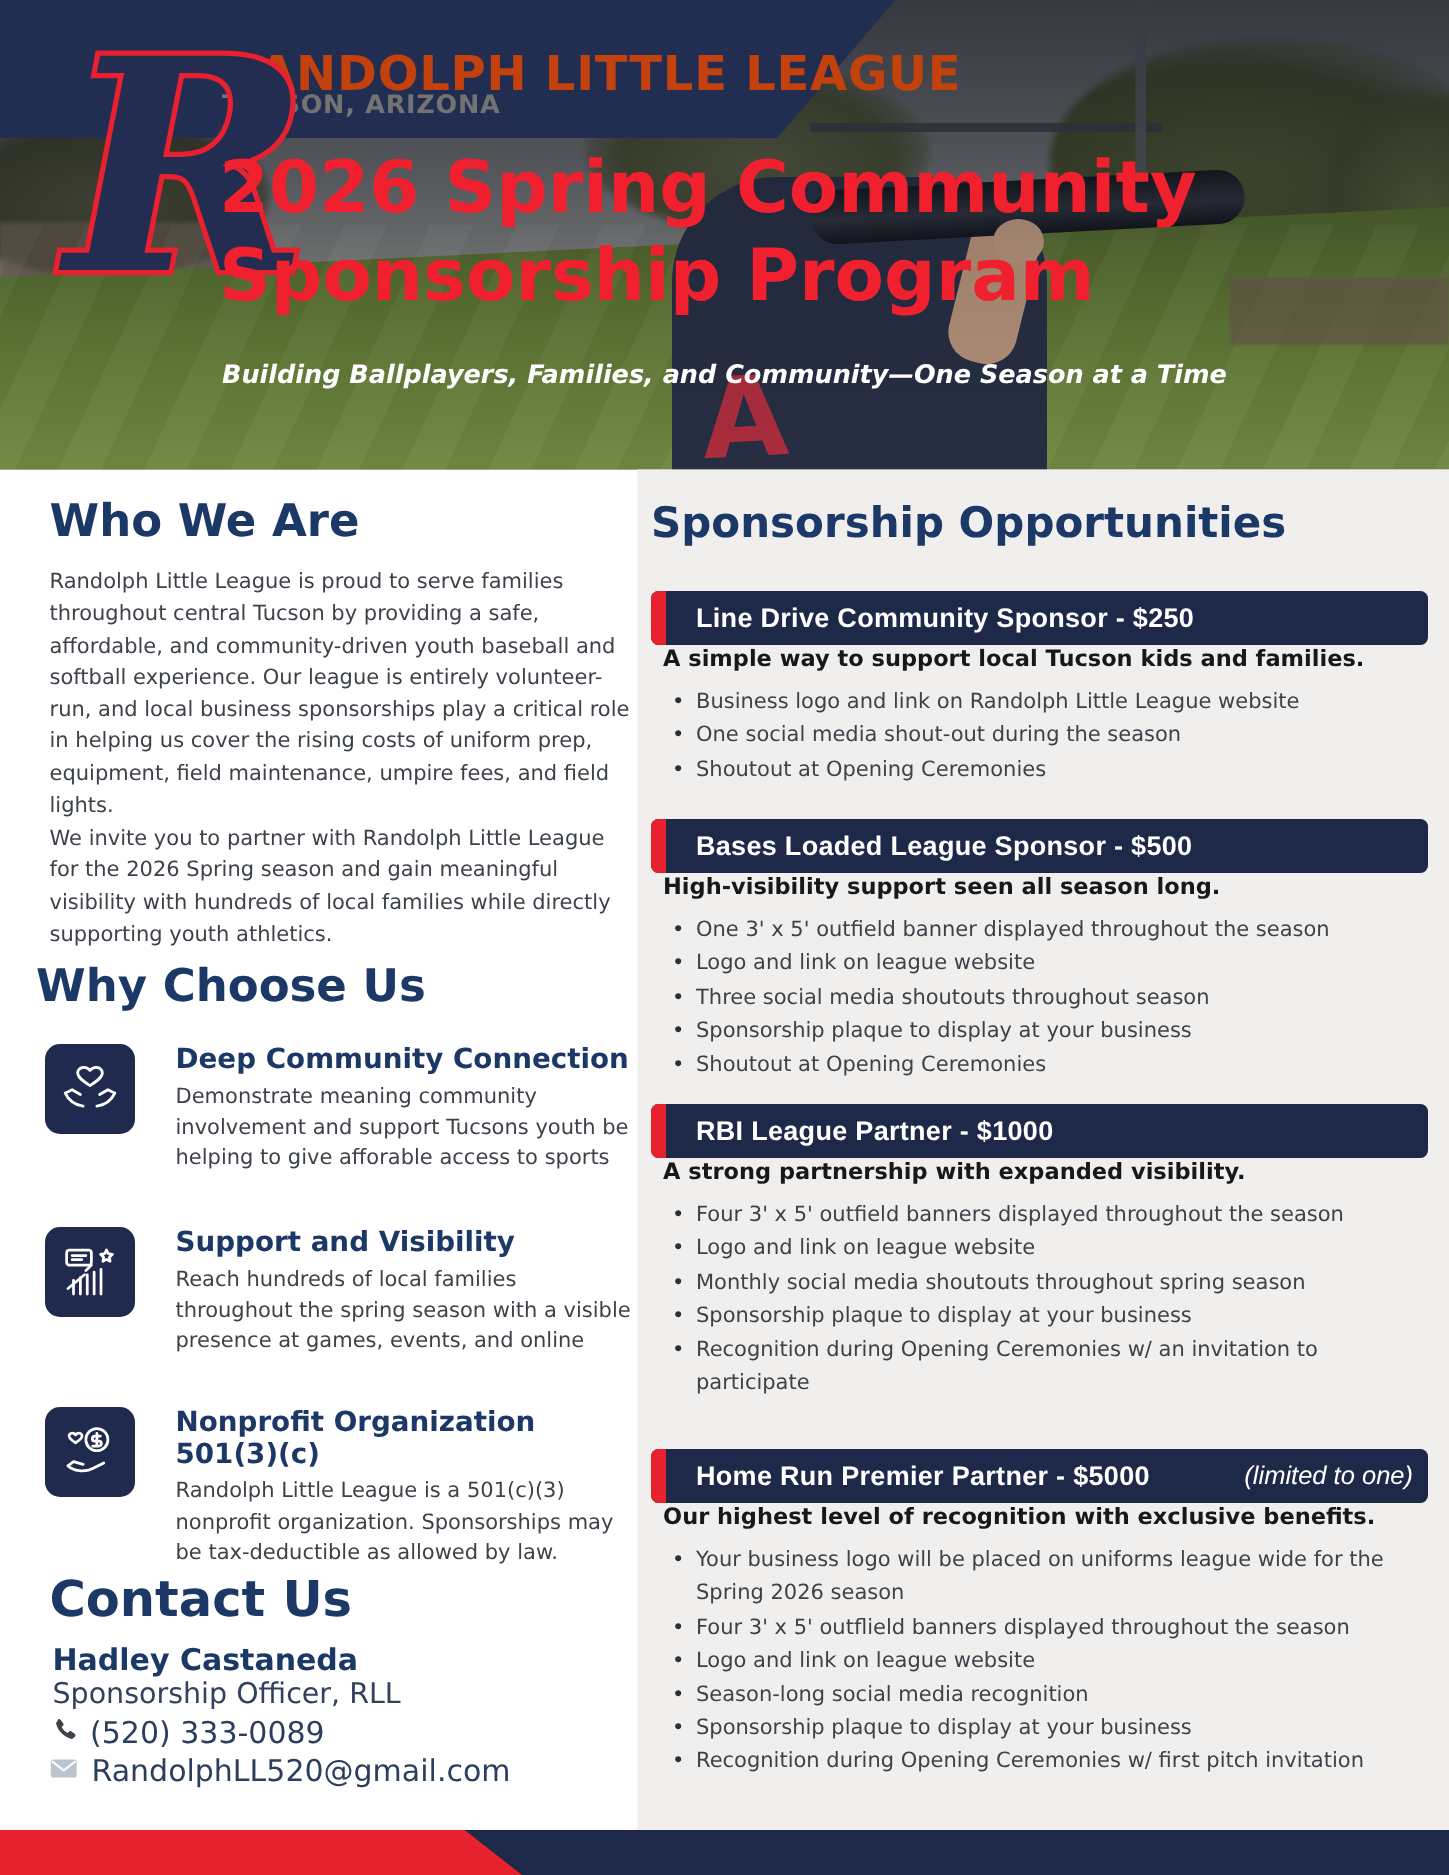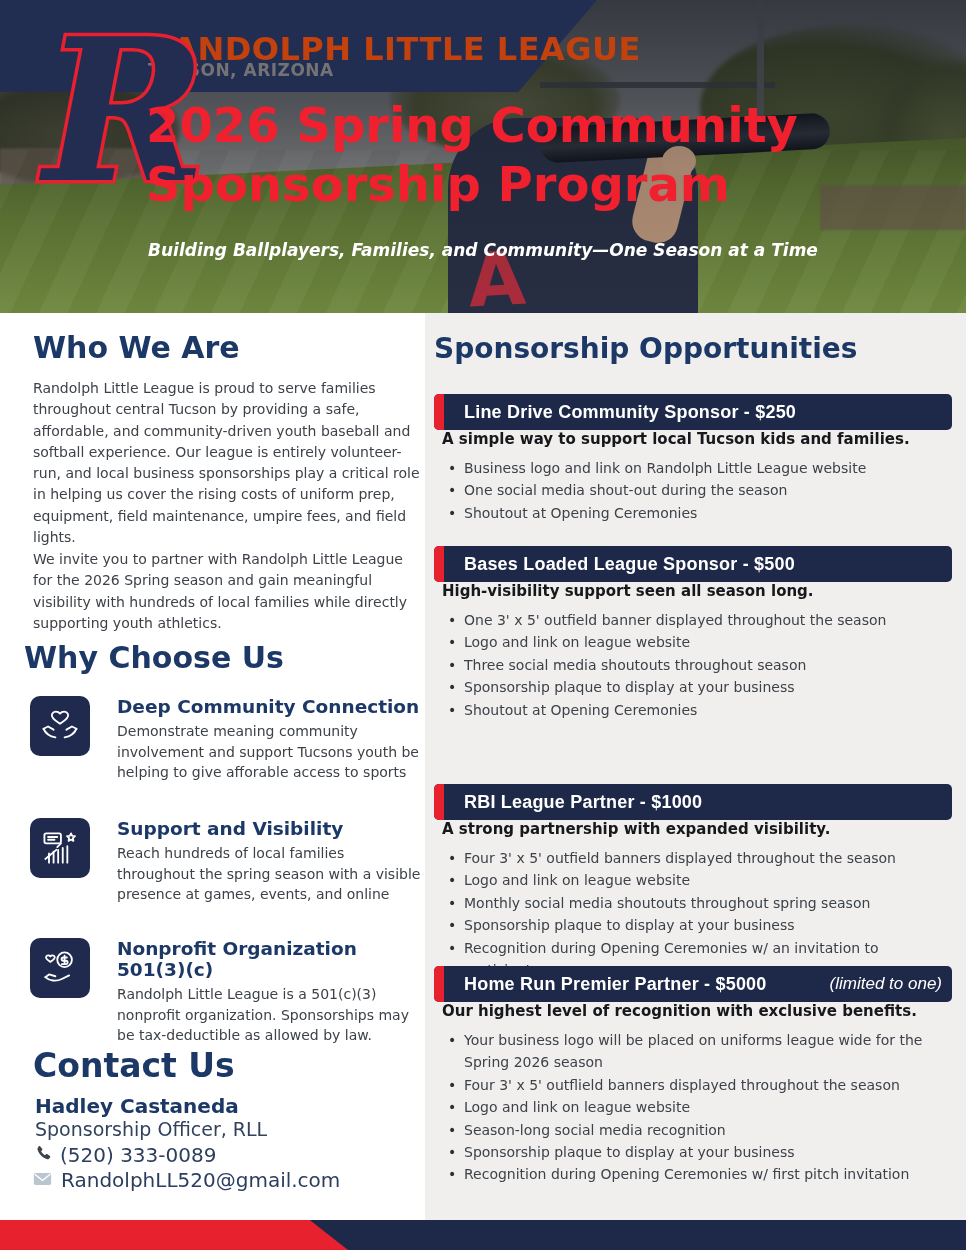--- a/index.html
+++ b/index.html
@@ -68,21 +68,21 @@
   .ficon { flex:0 0 60px; width:60px; height:60px; background:#1f2a4e; border-radius:10px;
     display:flex; align-items:center; justify-content:center; }
   .ftitle { color:#1c3866; font-weight:bold; font-size:18.5px; margin-bottom:4px; }
   .fdesc { color:#3d4249; font-size:14px; line-height:20.5px; }
   .c-name { position:absolute; left:35px; top:1094px; color:#1c3866; font-weight:bold; font-size:20px; }
   .c-role { position:absolute; left:35px; top:1118px; color:#32425d; font-size:19px; }
   .c-rows { position:absolute; left:33px; top:1142px; }
   .c-row { display:flex; align-items:center; gap:9px; height:25px; color:#2c3e5e; font-size:20px; }
   
   .tier { position:absolute; left:434px; width:518px; }
-  .t1 { top:394px; } .t2 { top:546px; } .t3 { top:784px; } .t4 { top:966px; }
+  .t1 { top:394px; } .t2 { top:546px; } .t3 { top:736px; } .t4 { top:966px; }
   .tier-banner { position:relative; height:36px; background:#1e2949; border-radius:5px;
     display:flex; align-items:center; overflow:hidden; }
   .tier-red { position:absolute; left:0; top:0; width:10px; height:36px; background:#e8212f; }
   .tier-title { color:#ffffff; font-size:18px; font-weight:600; margin-left:30px;
     font-family:"Liberation Sans",sans-serif; letter-spacing:.2px; white-space:nowrap; }
   .tier-note { color:#ffffff; font-size:17px; font-style:italic; margin-left:auto; margin-right:10px;
     font-family:"Liberation Sans",sans-serif; white-space:nowrap; }
   .tier-tagline { margin:0 0 0 8px; color:#17181b; font-weight:bold; font-size:15px; }
   .tier ul { margin:9px 0 0 14px; list-style:none; }
   .tier li { position:relative; padding-left:16px; color:#3d4249; font-size:14px; line-height:22.4px; }

